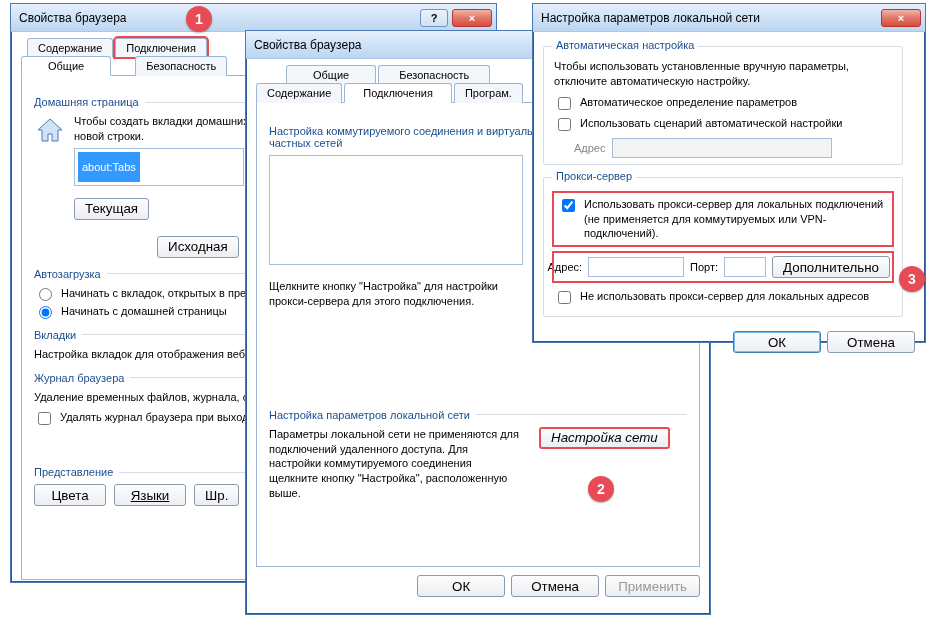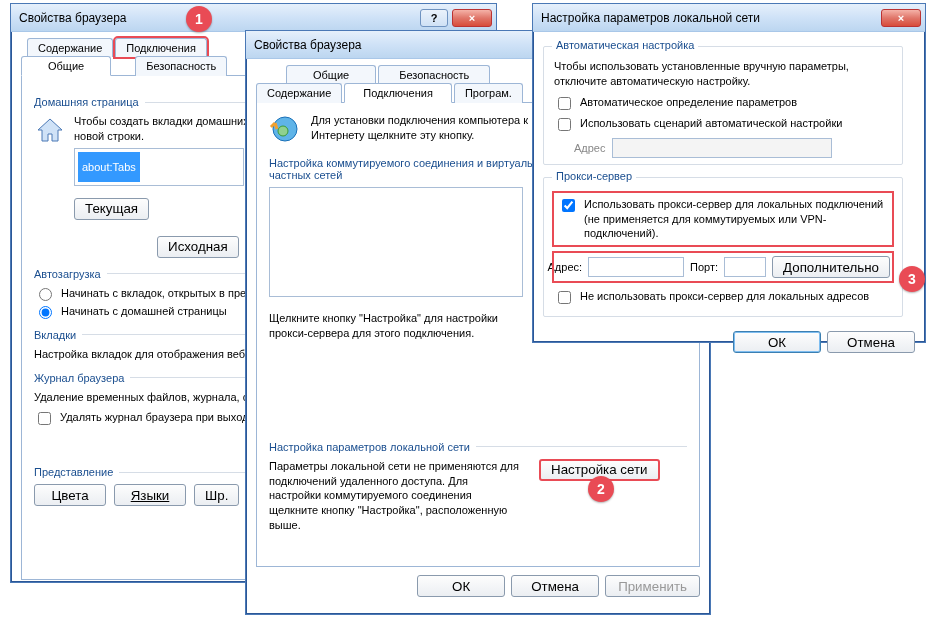--- a/index.html
+++ b/index.html
@@ -268,43 +268,33 @@
     <div class="tabs-row" style="margin-left:30px;">
       <div class="tab" style="padding-left:26px;padding-right:26px;">Общие</div>
       <div class="tab" style="padding-left:20px;padding-right:20px;">Безопасность</div>
     </div>
     <div class="tabs-row">
       <div class="tab">Содержание</div>
       <div class="tab active" style="padding-left:18px;padding-right:18px;">Подключения</div>
       <div class="tab">Програм.</div>
     </div>
     <div class="tab-body" style="height:465px;">
-      <div style="display:flex; gap:10px; align-items:flex-start;">
-        <span class="globe-icon">
-          <svg viewBox="0 0 32 32">
-              <circle cx="16" cy="16" r="12" fill="#5fb4e8" stroke="#1a70b8"></circle>
-              <circle cx="14" cy="18" r="5" fill="#8fd18f" stroke="#3a9a3a"></circle>
-              <path d="M6 10 L2 14 M6 10 L8 16" stroke="#f0a030" stroke-width="3" fill="none"></path>
-            </svg>
-        </span>
-        <div class="label-text" style="width:260px;">Для установки подключения компьютера к Интернету щелкните эту кнопку.</div>
-      </div>
 
       <div class="legend-line" style="margin-top:12px;">
           <span style="max-width:290px;">Настройка коммутируемого соединения и виртуальных частных сетей</span>
         </div>
       <div class="listbox"></div>
       <div class="label-text" style="margin-top:14px; width:260px;">Щелкните кнопку "Настройка" для настройки прокси-сервера для этого подключения.</div>
 
       <div class="legend-line" style="margin-top:100px;">
           <span>Настройка параметров локальной сети</span>
         </div>
       <div class="lan-area">
         <div class="lan-text label-text">Параметры локальной сети не применяются для подключений удаленного доступа. Для настройки коммутируемого соединения щелкните кнопку "Настройка", расположенную выше.</div>
-        <button class="small-btn highlight-red-box" style="min-width:110px;">Настройка сети</button>
+        <button class="small-btn highlight-red-box" style="min-width:110px;font-style:italic;">Настройка сети</button>
       </div>
     </div>
   </div>
   <div class="footer-btns">
     <button class="btn">ОК</button>
     <button class="btn">Отмена</button>
     <button class="btn disabled">Применить</button>
   </div>
 </div>
 

